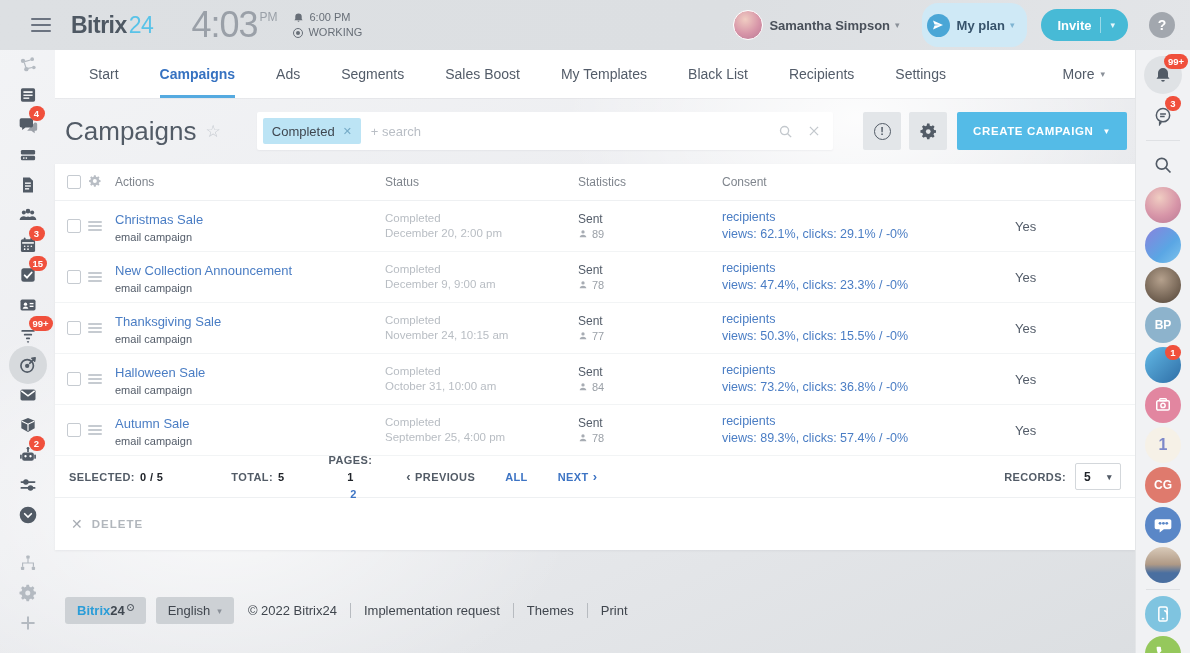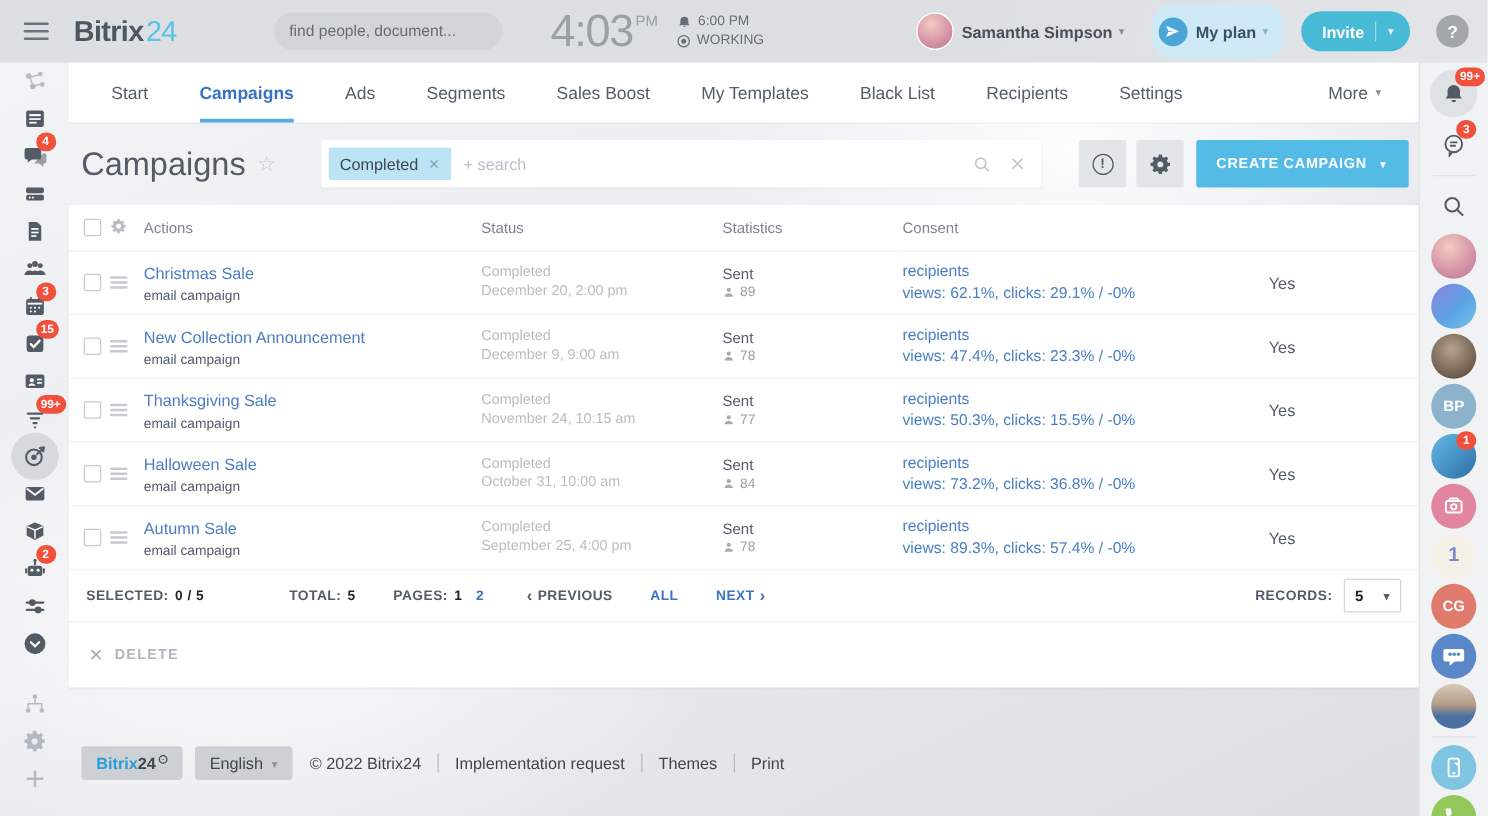--- a/index.html
+++ b/index.html
@@ -11,21 +11,21 @@
   }
   body::before{ content:""; position:absolute; inset:0;
     background:
       radial-gradient(ellipse 420px 260px at 72% 18%, rgba(255,255,255,.85), rgba(255,255,255,0) 70%),
       radial-gradient(ellipse 520px 300px at 18% 78%, rgba(255,255,255,.7), rgba(255,255,255,0) 70%);
     pointer-events:none; }
 
   
   .tophdr{ position:absolute; top:0; left:0; width:1190px; height:50px;
     background:linear-gradient(110deg,#dde0e3 0%,#dcdfe2 60%,#e3e5e8 100%);
-    display:flex; align-items:center; z-index:30; }
+    display:flex; align-items:center; z-index:30;padding-left:12px; }
   .burger{ width:20px; height:14px; margin:0 0 0 19px; display:flex; flex-direction:column; justify-content:space-between; cursor:pointer;}
   .burger span{ display:block; height:2px; background:#6b7380; border-radius:1px;}
   .logo{ margin-left:20px; font-size:23px; font-weight:600; letter-spacing:-.5px; }
   .logo .b1{ color:#4e5863; } .logo .b2{ color:#59c3e8; font-weight:400; margin-left:2px;}
   .hsearch{ margin-left:78px; width:183px; height:30px; background:#d2d5d9; border-radius:15px;
     display:flex; align-items:center; padding:0 12px; }
   .hsearch input{ border:none; background:transparent; outline:none; flex:1; font-size:12.5px; color:#5d646d;
     font-family:"Liberation Sans",sans-serif;}
   .hsearch input::placeholder{ color:#666d76; }
   .clock{ margin-left:38px; display:flex; align-items:flex-start; color:#9aa0a8; }
@@ -113,21 +113,21 @@
   .concell{ font-size:13px; color:#535c69;}
 
   .pager{ height:42px; display:flex; align-items:center; padding:0 14px; font-size:11px; font-weight:700;
     letter-spacing:.4px; color:#525b66; border-bottom:1px solid #eef0f2;}
   .pager .grp{ display:flex; align-items:center; gap:5px;}
   .pager .v{ color:#20242a; }
   .pager .lnk{ color:#3d74c4; cursor:pointer; }
   .pager .pg2{ margin-left:6px; }
   .pager .nav{ cursor:pointer; display:flex; align-items:center; gap:4px;}
   .pager .gch{ font-size:13px; font-weight:700; }
-  .m135{ margin-left:68px;} .m125{ margin-left:30px;} .m80{ margin-left:34px;} .m40{ margin-left:30px;}
+  .m135{ margin-left:68px;} .m125{ margin-left:44px;flex-direction:column;} .m80{ margin-left:34px;} .m40{ margin-left:30px;}
   .recbox{ margin-left:auto; display:flex; align-items:center; gap:9px;}
   .recsel{ width:46px; height:27px; border:1px solid #d3d7db; border-radius:2px; background:#fff; display:flex;
     align-items:center; justify-content:space-between; padding:0 8px; font-size:12px; color:#20242a; cursor:pointer;}
   .recsel .chev{ margin:0; color:#525b66;}
 
   .bulkbar{ height:52px; display:flex; align-items:center; padding:0 16px; }
   .bulkbar .del{ display:flex; align-items:center; gap:8px; font-size:11.5px; font-weight:700; letter-spacing:1px;
     color:#b1b6bc; cursor:pointer;}
   .bulkbar .x{ font-size:14px; font-weight:400; color:#a7acb3;}
 
@@ -147,27 +147,20 @@
 <body>
 
 <div class="tophdr">
   <div class="burger">
       <span></span>
       <span></span>
       <span></span>
     </div>
   <div class="logo">
     <span class="b1">Bitrix</span><span class="b2">24</span>
-  </div>
-  <div class="hsearch">
-    <input placeholder="find people, document..." style="">
-    <svg width="15" height="15" viewBox="0 0 24 24" fill="none" stroke="#6b7178" stroke-width="2.4">
-        <circle cx="10.5" cy="10.5" r="6.5"></circle>
-        <path d="M15.5 15.5L21 21"></path>
-      </svg>
   </div>
   <div class="clock">
     <span class="t">4:03</span>
       <span class="p">PM</span>
   </div>
   <div class="workinfo">
     <div class="line">
         <svg width="11" height="11" viewBox="0 0 24 24" fill="#676e77">
           <path d="M12 3a7 7 0 0 0-7 7v5l-2 3h18l-2-3v-5a7 7 0 0 0-7-7zm-2 16a2 2 0 0 0 4 0z"></path>
         </svg>

